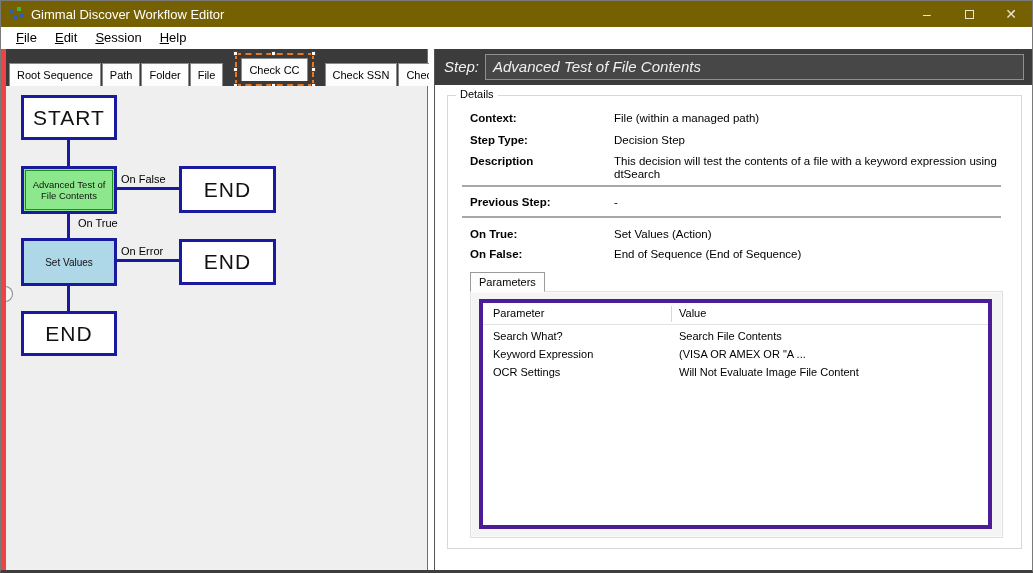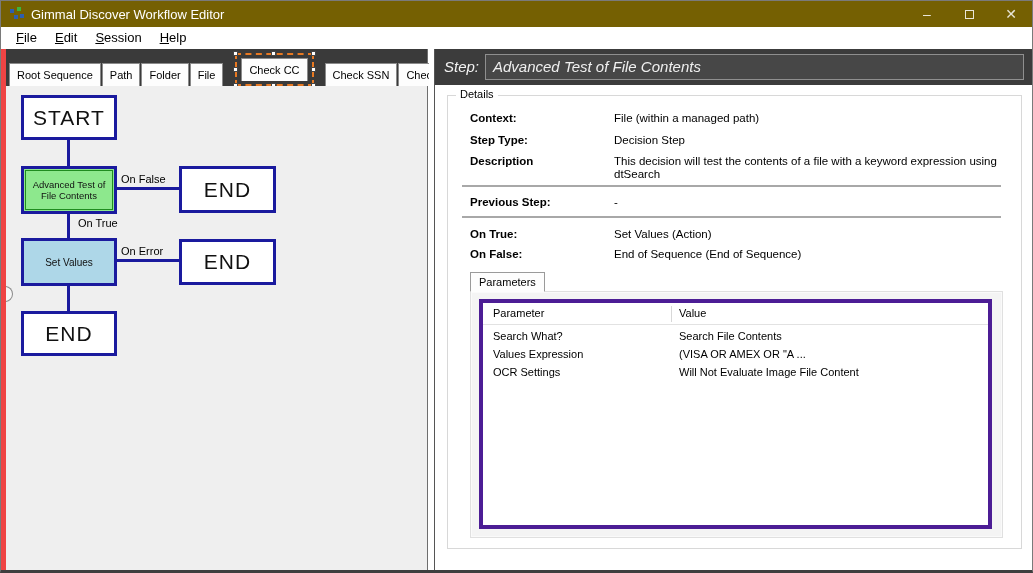--- a/index.html
+++ b/index.html
@@ -205,21 +205,21 @@
               <div class="ptable-head">
                 <span class="col1">Parameter</span>
                 <span class="col-div"></span>
                 <span class="col2">Value</span>
               </div>
               <div class="prow" style="top:25px;">
                 <span class="c1">Search What?</span>
                 <span class="c2">Search File Contents</span>
               </div>
               <div class="prow" style="top:43px;">
-                <span class="c1">Values Expression</span>
+                <span class="c1">Keyword Expression</span>
                 <span class="c2">(VISA OR AMEX OR "A ...</span>
               </div>
               <div class="prow" style="top:61px;">
                 <span class="c1">OCR Settings</span>
                 <span class="c2">Will Not Evaluate Image File Content</span>
               </div>
             </div>
           </div>
 
         </div>

